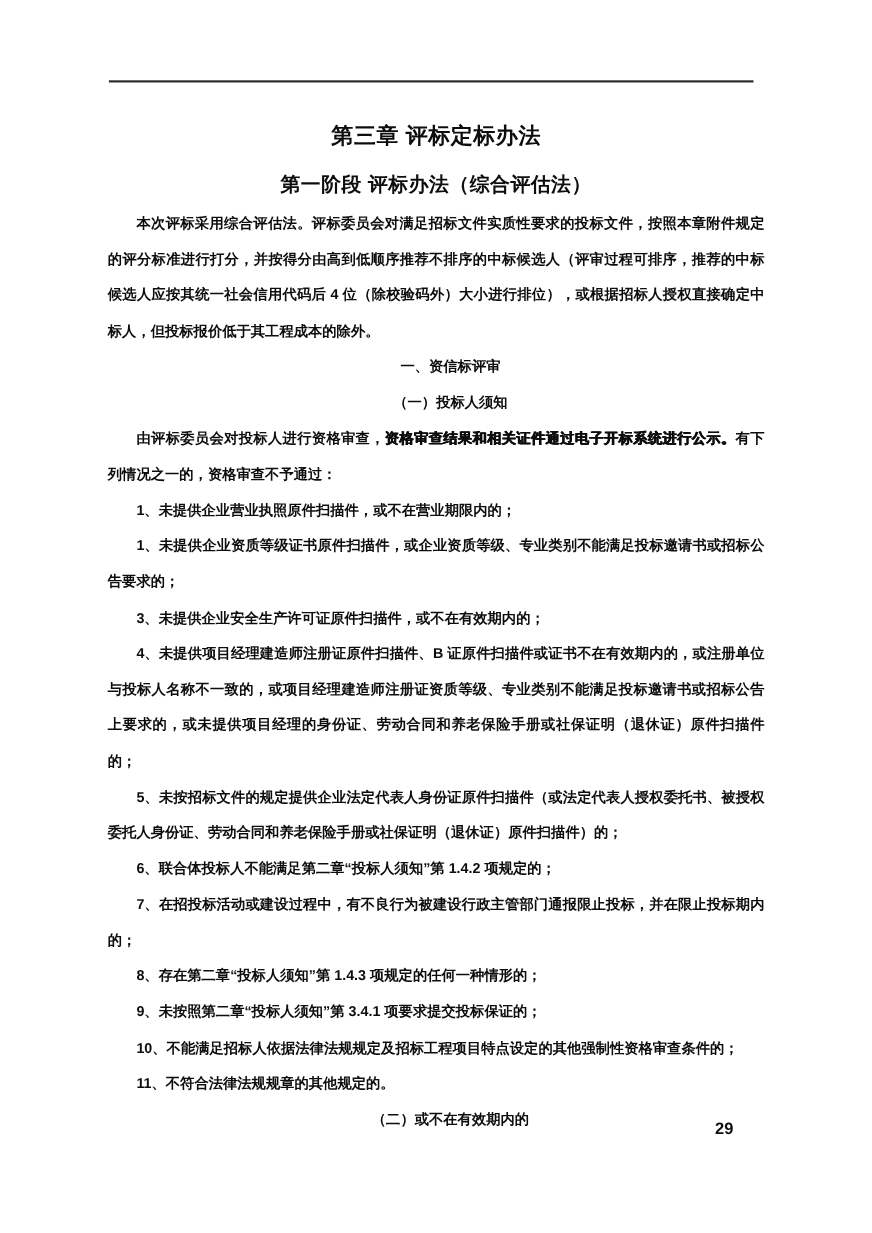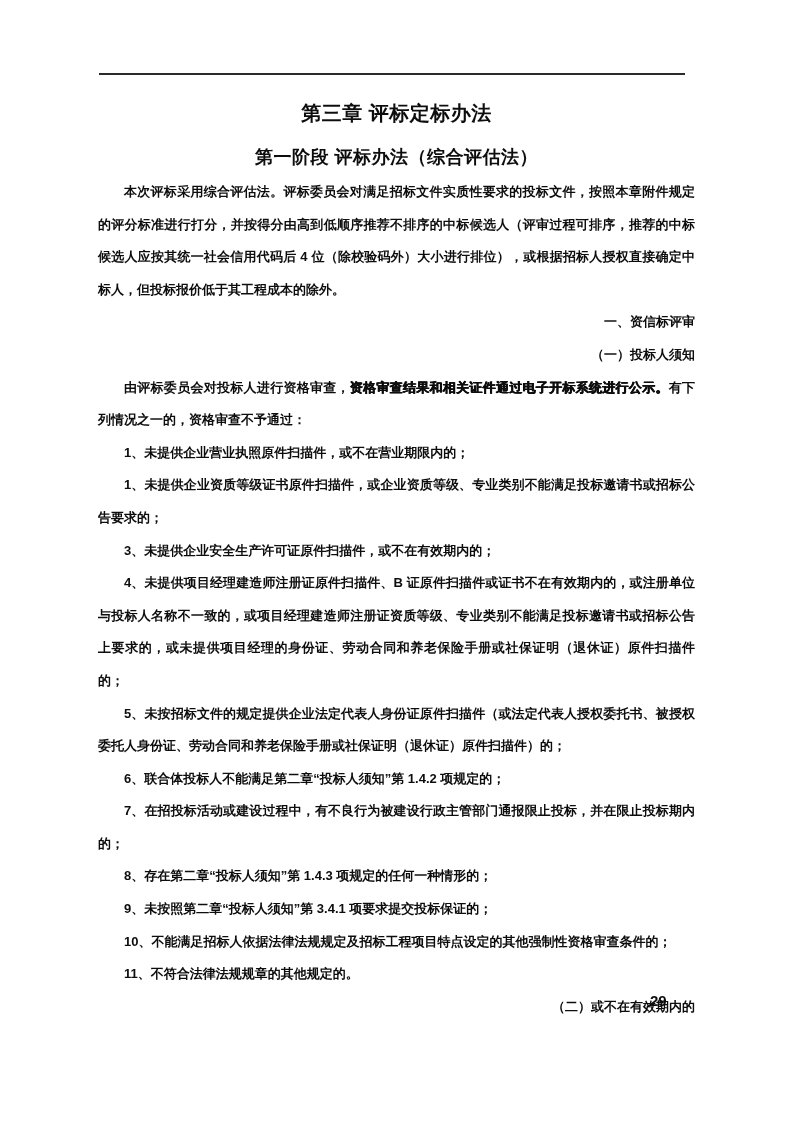--- a/index.html
+++ b/index.html
@@ -20,21 +20,21 @@
     position: absolute;
     left: 99px;
     top: 73px;
     width: 586px;
     height: 2px;
     background: #2b2b2b;
   }
   .content {
     position: absolute;
     left: 98px;
-    top: 73px;
+    top: 84px;
     width: 597px;
   }
   .doc-title {
     margin: 28px 0 0 0;
     font-size: 20px;
     line-height: 24px;
     font-weight: 700;
     text-align: center;
     letter-spacing: 0.5px;
   }
@@ -53,29 +53,29 @@
     font-weight: 700;
     text-align: justify;
     word-break: break-all;
   }
   .doc-body p {
     margin: 0;
     padding: 0;
     text-indent: 2em;
   }
   .doc-body p.plain-heading {
-    text-align: right;
+    text-align: center;
   }
   .emph {
     text-shadow: 0.4px 0 0 currentColor, -0.4px 0 0 currentColor;
   }
   .page-number {
     position: absolute;
     left: 650px;
-    top: 991px;
+    top: 1017px;
     font-size: 15px;
     line-height: 20px;
     font-weight: 700;
     color: #0d0d0d;
   }
 </style>
 </head>
 <body>
 
 <div class="page">

